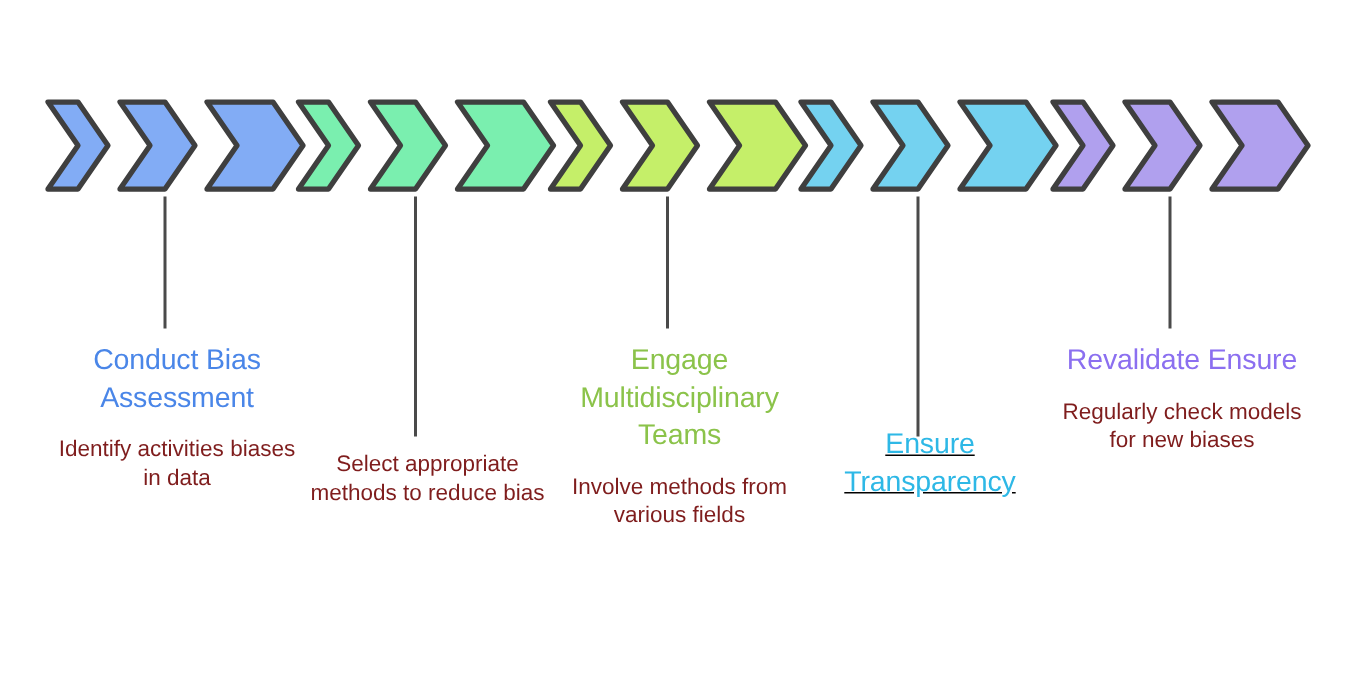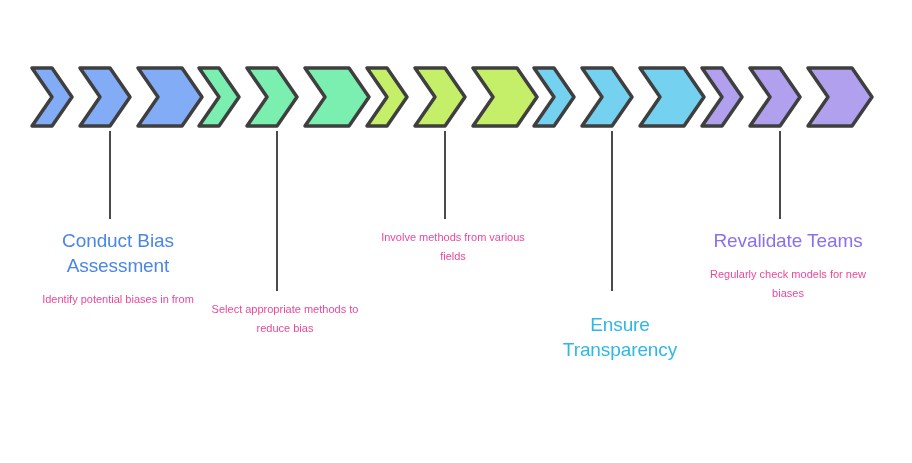--- a/index.html
+++ b/index.html
@@ -59,23 +59,23 @@
     text-align: center;
   }
   .step-title {
     font-size: 19px;
     line-height: 25px;
     font-weight: 400;
     margin: 0 0 12px 0;
     letter-spacing: -0.1px;
   }
   .step-desc {
-    font-size: 11px;
+    font-size: 15px;
     line-height: 19px;
-    color: #ec4899;
+    color: #7f1d1d;
     margin: 0;
     padding: 0 8px;
   }
 
   
   .step.s0 { left: 30px; }
   .step.s1 { left: 197px; }
   .step.s2 { left: 365px; }
   .step.s3 { left: 532px; }
   .step.s4 { left: 700px; }
@@ -84,40 +84,40 @@
   .step.s0 .connector { height: 88px; }
   .step.s1 .connector { height: 160px; }
   .step.s2 .connector { height: 88px; }
   .step.s3 .connector { height: 160px; }
   .step.s4 .connector { height: 88px; }
 
   
   .step.s0 .textblock { top: 228px; }
   .step.s1 .textblock { top: 300px; }
   .step.s2 .textblock { top: 228px; }
-  .step.s3 .textblock { top: 312px; }
+  .step.s3 .textblock { top: 284px; text-decoration: underline; }
   .step.s4 .textblock { top: 228px; }
 </style>
 </head>
 <body>
 
 <div id="stage">
 
   <div class="step s0">
     <div class="chevrons">
       <svg width="176" height="62" viewBox="0 0 176 62">
         <path d="M2 2 L22 2 L42 31 L22 60 L2 60 L22 31 Z" fill="#82ACF5" stroke="#3f3f3f" stroke-width="3.5" stroke-linejoin="round"></path>
         <path d="M50 2 L80 2 L100 31 L80 60 L50 60 L70 31 Z" fill="#82ACF5" stroke="#3f3f3f" stroke-width="3.5" stroke-linejoin="round"></path>
         <path d="M108 2 L152 2 L172 31 L152 60 L108 60 L128 31 Z" fill="#82ACF5" stroke="#3f3f3f" stroke-width="3.5" stroke-linejoin="round"></path>
       </svg>
     </div>
     <div class="connector"></div>
     <div class="textblock">
       <p class="step-title" style="color:#4a86e8">Conduct Bias Assessment</p>
-      <p class="step-desc">Identify potential biases in from</p>
+      <p class="step-desc">Identify activities biases in data</p>
     </div>
   </div>
 
   <div class="step s1">
     <div class="chevrons">
       <svg width="176" height="62" viewBox="0 0 176 62">
         <path d="M2 2 L22 2 L42 31 L22 60 L2 60 L22 31 Z" fill="#7AEFAF" stroke="#3f3f3f" stroke-width="3.5" stroke-linejoin="round"></path>
         <path d="M50 2 L80 2 L100 31 L80 60 L50 60 L70 31 Z" fill="#7AEFAF" stroke="#3f3f3f" stroke-width="3.5" stroke-linejoin="round"></path>
         <path d="M108 2 L152 2 L172 31 L152 60 L108 60 L128 31 Z" fill="#7AEFAF" stroke="#3f3f3f" stroke-width="3.5" stroke-linejoin="round"></path>
       </svg>
@@ -131,20 +131,21 @@
   <div class="step s2">
     <div class="chevrons">
       <svg width="176" height="62" viewBox="0 0 176 62">
         <path d="M2 2 L22 2 L42 31 L22 60 L2 60 L22 31 Z" fill="#C5EF69" stroke="#3f3f3f" stroke-width="3.5" stroke-linejoin="round"></path>
         <path d="M50 2 L80 2 L100 31 L80 60 L50 60 L70 31 Z" fill="#C5EF69" stroke="#3f3f3f" stroke-width="3.5" stroke-linejoin="round"></path>
         <path d="M108 2 L152 2 L172 31 L152 60 L108 60 L128 31 Z" fill="#C5EF69" stroke="#3f3f3f" stroke-width="3.5" stroke-linejoin="round"></path>
       </svg>
     </div>
     <div class="connector"></div>
     <div class="textblock">
+      <p class="step-title" style="color:#8bc34a">Engage Multidisciplinary Teams</p>
       <p class="step-desc">Involve methods from various fields</p>
     </div>
   </div>
 
   <div class="step s3">
     <div class="chevrons">
       <svg width="176" height="62" viewBox="0 0 176 62">
         <path d="M2 2 L22 2 L42 31 L22 60 L2 60 L22 31 Z" fill="#74D2F0" stroke="#3f3f3f" stroke-width="3.5" stroke-linejoin="round"></path>
         <path d="M50 2 L80 2 L100 31 L80 60 L50 60 L70 31 Z" fill="#74D2F0" stroke="#3f3f3f" stroke-width="3.5" stroke-linejoin="round"></path>
         <path d="M108 2 L152 2 L172 31 L152 60 L108 60 L128 31 Z" fill="#74D2F0" stroke="#3f3f3f" stroke-width="3.5" stroke-linejoin="round"></path>
@@ -159,18 +160,18 @@
   <div class="step s4">
     <div class="chevrons">
       <svg width="176" height="62" viewBox="0 0 176 62">
         <path d="M2 2 L22 2 L42 31 L22 60 L2 60 L22 31 Z" fill="#B0A0EE" stroke="#3f3f3f" stroke-width="3.5" stroke-linejoin="round"></path>
         <path d="M50 2 L80 2 L100 31 L80 60 L50 60 L70 31 Z" fill="#B0A0EE" stroke="#3f3f3f" stroke-width="3.5" stroke-linejoin="round"></path>
         <path d="M108 2 L152 2 L172 31 L152 60 L108 60 L128 31 Z" fill="#B0A0EE" stroke="#3f3f3f" stroke-width="3.5" stroke-linejoin="round"></path>
       </svg>
     </div>
     <div class="connector"></div>
     <div class="textblock">
-      <p class="step-title" style="color:#8b6ff0">Revalidate Teams</p>
+      <p class="step-title" style="color:#8b6ff0">Revalidate Ensure</p>
       <p class="step-desc">Regularly check models for new biases</p>
     </div>
   </div>
 
 </div>
 
 </body></html>

